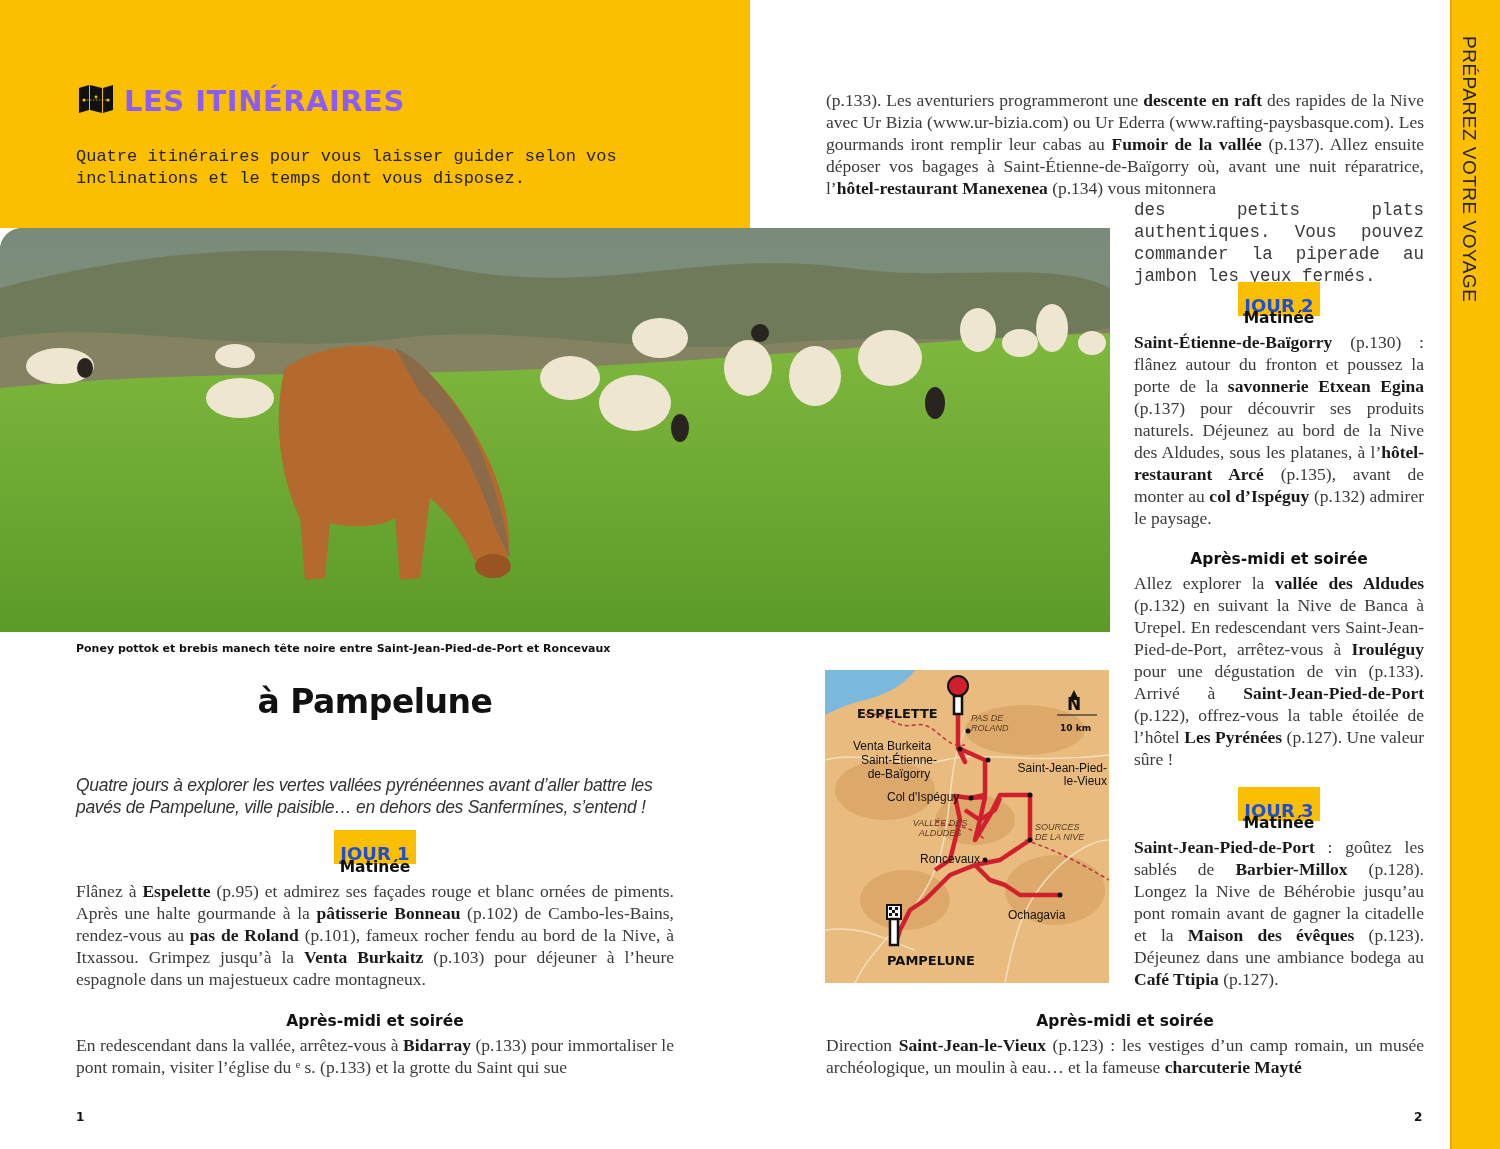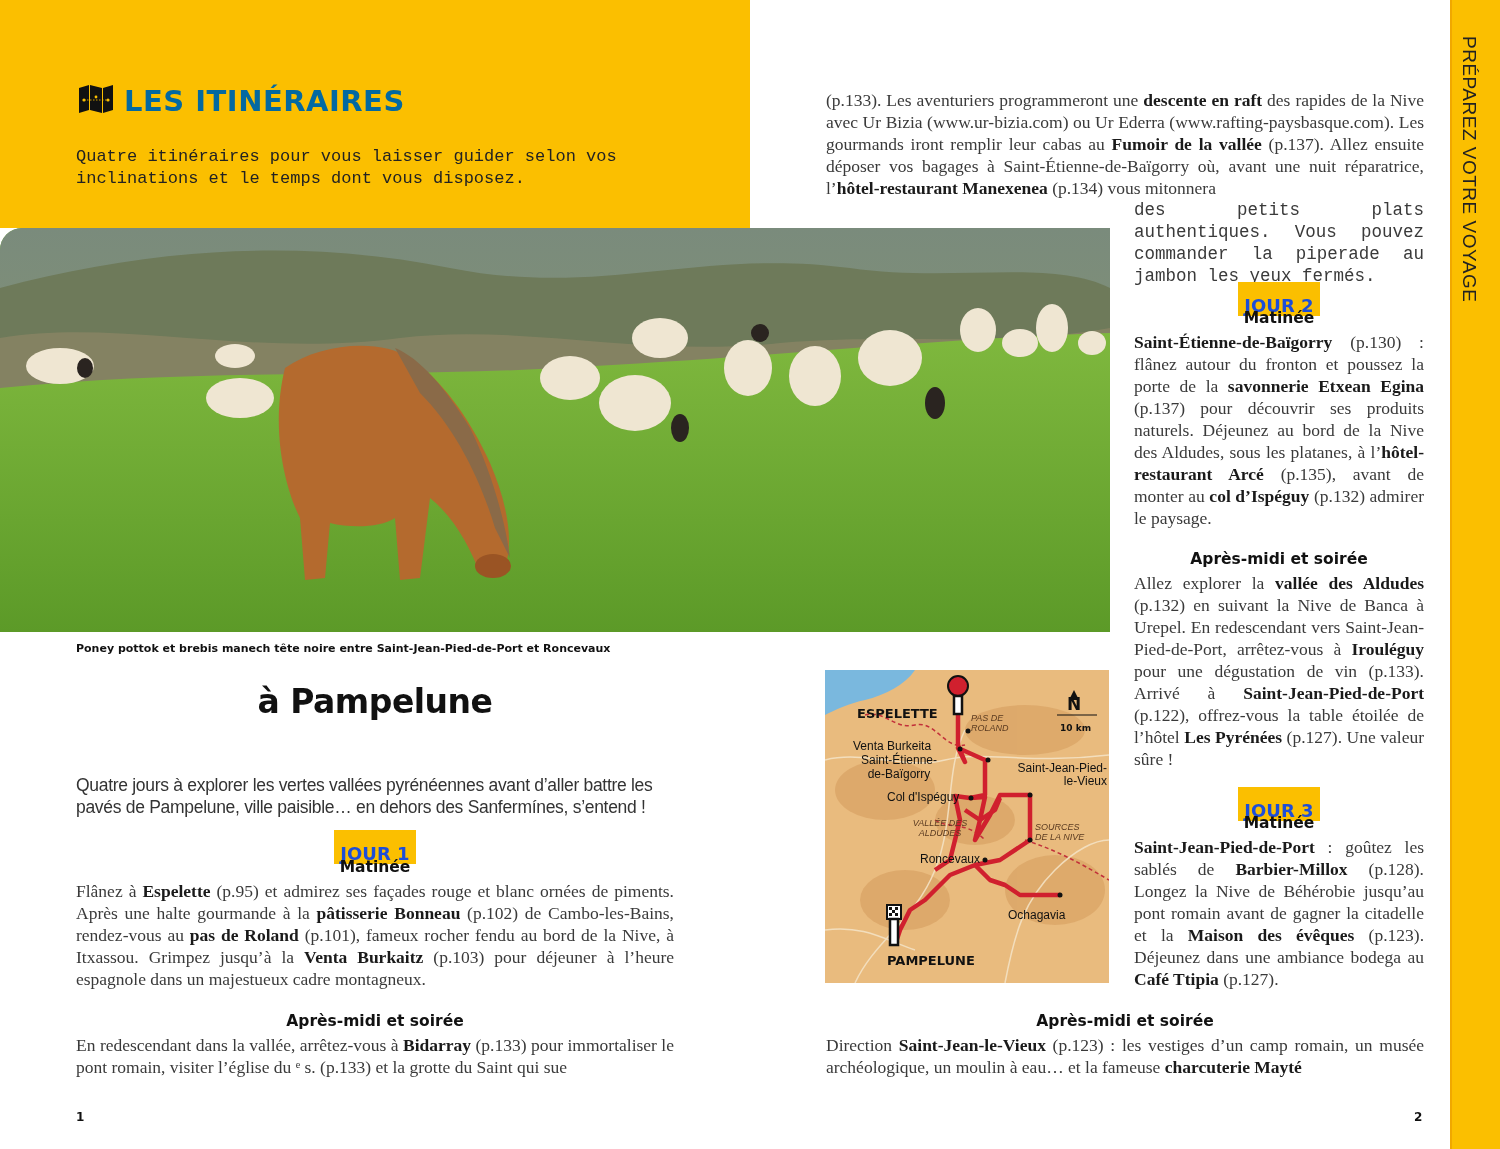--- a/index.html
+++ b/index.html
@@ -1,28 +1,28 @@
 <!DOCTYPE html>
 <html><head>
 <meta charset="utf-8">
 <style>
   html, body { margin:0; padding:0; }
   body { width:1500px; height:1149px; position:relative; background:#ffffff; overflow:hidden; color:#2a2a2a; }
   b { font-weight:bold; color:#1a1a1a; }
 
   #yellow-head { position:absolute; left:0; top:0; width:750px; height:228px; background:#fbbf00; }
   #section-title { position:absolute; left:78px; top:84px; display:flex; align-items:center; gap:10px; }
-  #section-title .t { font-family:"DejaVu Sans", sans-serif; font-weight:bold; font-size:29px; letter-spacing:0.5px; color:#0369a1; }
+  #section-title .t { font-family:"DejaVu Sans", sans-serif; font-weight:bold; font-size:29px; letter-spacing:0.5px; color:#8b5cf6; }
   #intro { position:absolute; left:76px; top:146px; width:620px; font-family:Liberation Mono, monospace; font-size:17px; line-height:22px; color:#222; }
 
   #photo { position:absolute; left:0; top:228px; width:1110px; height:404px; border-top-left-radius:22px; overflow:hidden; background:#6fae34; }
   #caption { position:absolute; left:76px; top:642px; font-family:"DejaVu Sans", sans-serif; font-size:11px; font-weight:bold; color:#111; }
 
   #main-title { position:absolute; left:76px; top:680px; width:598px; text-align:center; font-family:"DejaVu Sans", sans-serif; font-weight:bold; font-size:33px; line-height:43px; color:#111; letter-spacing:-0.5px; }
-  #lead { position:absolute; left:76px; top:774px; width:610px; font-family:"Liberation Sans", sans-serif; font-size:17.5px; line-height:22px; color:#333; letter-spacing:-0.3px; }
+  #lead { position:absolute; left:76px; top:774px; width:610px; font-family:"Liberation Sans", sans-serif; font-size:17.5px; line-height:22px; color:#333; letter-spacing:-0.3px;font-style:italic; }
 
   .jour { display:inline-block; background:#fbbf00; font-family:"DejaVu Sans", sans-serif; font-weight:bold; font-size:18px; padding:13px 6px 0 6px; color:#1d4ed8; }
   .sub { font-family:"DejaVu Sans", sans-serif; font-weight:bold; font-size:15.5px; color:#111; text-align:center; }
   .body { font-family:"Liberation Serif", serif; font-size:17.5px; line-height:22px; color:#3a3a3a; text-align:justify; }
 
   #col1-jour1 { position:absolute; left:76px; top:830px; width:598px; text-align:center; }
   #col1-mat { position:absolute; left:76px; top:858px; width:598px; }
   #col1-p1 { position:absolute; left:76px; top:880px; width:598px; }
   #col1-apm { position:absolute; left:76px; top:1012px; width:598px; }
   #col1-p2 { position:absolute; left:76px; top:1034px; width:598px; }

